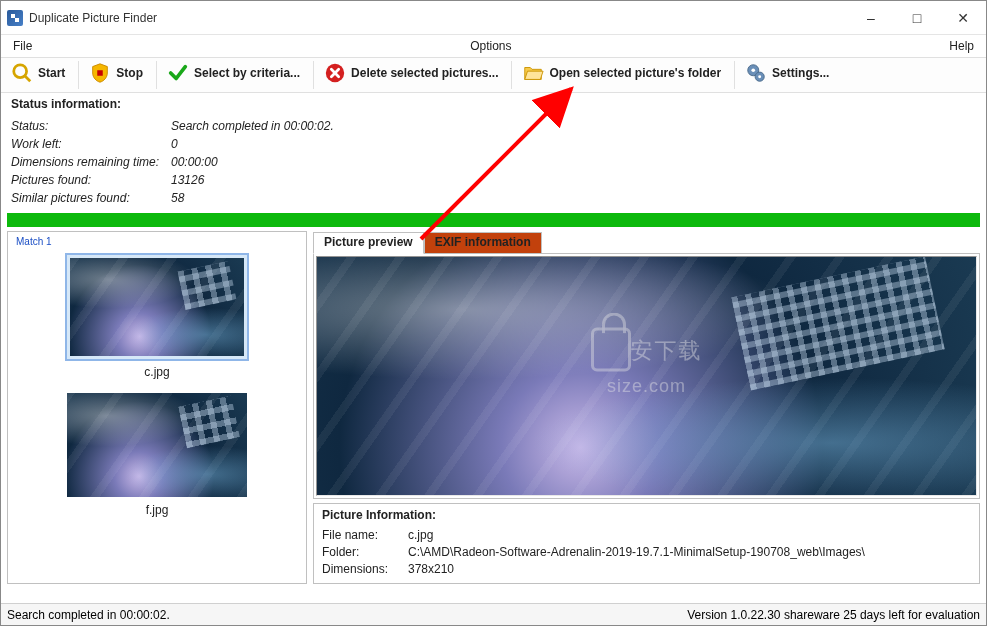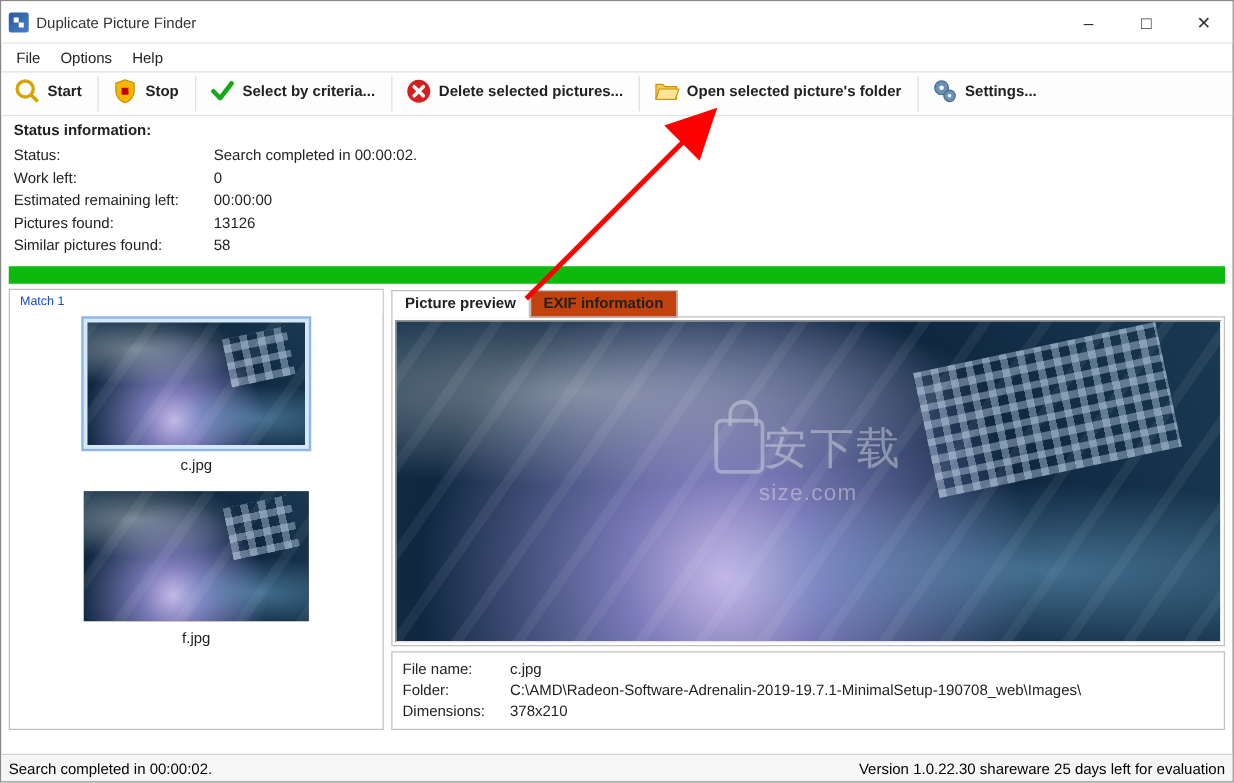--- a/index.html
+++ b/index.html
@@ -7,34 +7,34 @@
 
 
 .titlebar { height: 34px; background: #fff; display: flex; align-items: center; padding: 0 0 0 6px; border-bottom: 1px solid #e5e5e5; }
 .titlebar .app-icon { width: 16px; height: 16px; background: linear-gradient(135deg,#2a5a9a,#4780c8); border-radius: 2px; display: flex; align-items: center; justify-content: center; margin-right: 6px; }
 .titlebar .app-icon svg { width: 10px; height: 10px; }
 .titlebar .title-text { flex: 1; color: #333; }
 .winbtns { display: flex; }
 .winbtn { width: 46px; height: 30px; display: flex; align-items: center; justify-content: center; font-size: 14px; color: #333; }
 
 
-.menubar { height: 22px; display: flex; align-items: center; padding: 0 4px; }
+.menubar { height: 22px; display: flex; align-items: center; padding: 0 4px; justify-content: space-between; }
 .menubar .menu-item { padding: 2px 8px; color: #222; }
 
 
 .toolbar { height: 36px; display: flex; align-items: center; border-top: 1px solid #e0e0e0; border-bottom: 1px solid #e0e0e0; background: #fdfdfd; padding: 0 2px; }
 .tbtn { display: flex; align-items: center; height: 32px; padding: 0 8px 4px 4px; margin: 0 2px; border: 1px solid transparent; border-radius: 2px; }
 .tbtn .ico { width: 24px; height: 24px; display: flex; align-items: center; justify-content: center; margin-right: 4px; }
 .tbtn .lbl { font-weight: bold; color: #222; }
 .toolbar .sep { width: 1px; height: 28px; background: #e0e0e0; margin: 0 2px; }
 
 
 .status-panel { padding: 4px 10px 6px 10px; }
 .status-panel h4 { font-size: 12px; font-weight: bold; margin-bottom: 4px; color: #222; }
-.status-row { display: flex; height: 18px; align-items: center; }
+.status-row { display: flex; height: 18px; align-items: flex-end; font-style: italic; }
 .status-row .key { width: 160px; color: #222; }
 .status-row .val { color: #222; }
 
 
 .greenbar { height: 14px; background: #0cb90c; margin: 2px 6px; }
 
 
 .main { display: flex; height: 355px; padding: 2px 6px 0 6px; gap: 6px; }
 .left-panel { width: 300px; border: 1px solid #c0c0c0; display: flex; flex-direction: column; }
 .left-panel .match-header { color: #1a4ec5; padding: 4px 8px; background: #fff; font-size: 10px; }
@@ -81,21 +81,21 @@
 .statusbar .left { flex: 1; }
 .statusbar .right { }
 
 
 .arrow-overlay { position: absolute; left: 410px; top: 78px; pointer-events: none; }
 
 
 .watermark { position: absolute; left: 50%; top: 44%; transform: translate(-50%,-50%); opacity: 0.5; color: rgba(230,230,230,0.85); pointer-events: none; z-index: 5; text-align: center; font-family: Arial, sans-serif; }
 .watermark .lock { width: 40px; height: 44px; border: 3px solid rgba(230,230,230,0.8); border-radius: 6px; position: relative; margin: 0 auto 2px auto; display:inline-block; vertical-align: middle; }
 .watermark .lock::before { content: ""; position: absolute; top: -18px; left: 8px; width: 18px; height: 18px; border: 3px solid rgba(230,230,230,0.8); border-bottom: none; border-radius: 12px 12px 0 0; }
-.watermark .txt1 { display:inline-block; vertical-align: middle; font-size: 35px; letter-spacing: 2px; margin-left: 0; }
+.watermark .txt1 { display:inline-block; vertical-align: middle; font-size: 22px; letter-spacing: 2px; margin-left: 0; }
 .watermark .txt2 { font-size: 18px; letter-spacing: 1px; margin-top: 2px; }
 </style>
 </head>
 <body>
 
 <div class="titlebar">
   <div class="app-icon">
     <svg viewBox="0 0 10 10">
         <rect x="1" y="1" width="4" height="4" fill="#fff"></rect>
         <rect x="5" y="5" width="4" height="4" fill="#fff"></rect>
@@ -182,21 +182,21 @@
   <h4>Status information:</h4>
   <div class="status-row">
     <div class="key">Status:</div>
     <div class="val">Search completed in 00:00:02.</div>
   </div>
   <div class="status-row">
     <div class="key">Work left:</div>
     <div class="val">0</div>
   </div>
   <div class="status-row">
-    <div class="key">Estimated remaining left:</div>
+    <div class="key">Dimensions remaining time:</div>
     <div class="val">00:00:00</div>
   </div>
   <div class="status-row">
     <div class="key">Pictures found:</div>
     <div class="val">13126</div>
   </div>
   <div class="status-row">
     <div class="key">Similar pictures found:</div>
     <div class="val">58</div>
   </div>
@@ -231,20 +231,21 @@
     <div class="preview-frame">
       <div class="preview-img">
         <div class="absimg"></div>
         <div class="watermark">
           <div><span class="lock"></span><span class="txt1">安下载</span></div>
           <div class="txt2">size.com</div>
         </div>
       </div>
     </div>
     <div class="picinfo">
+      <h4>Picture Information:</h4>
       <div class="row">
         <div class="key">File name:</div>
         <div class="val">c.jpg</div>
       </div>
       <div class="row">
         <div class="key">Folder:</div>
         <div class="val">C:\AMD\Radeon-Software-Adrenalin-2019-19.7.1-MinimalSetup-190708_web\Images\</div>
       </div>
       <div class="row">
         <div class="key">Dimensions:</div>

